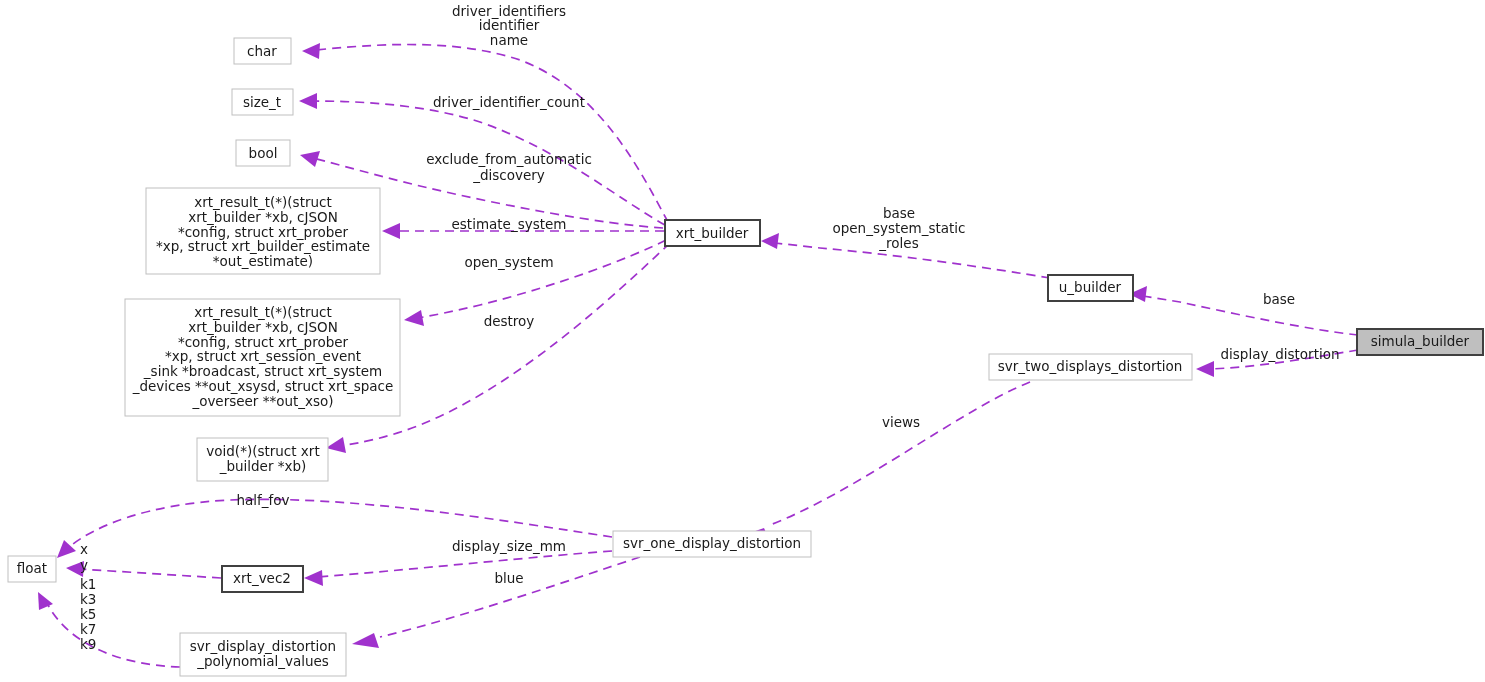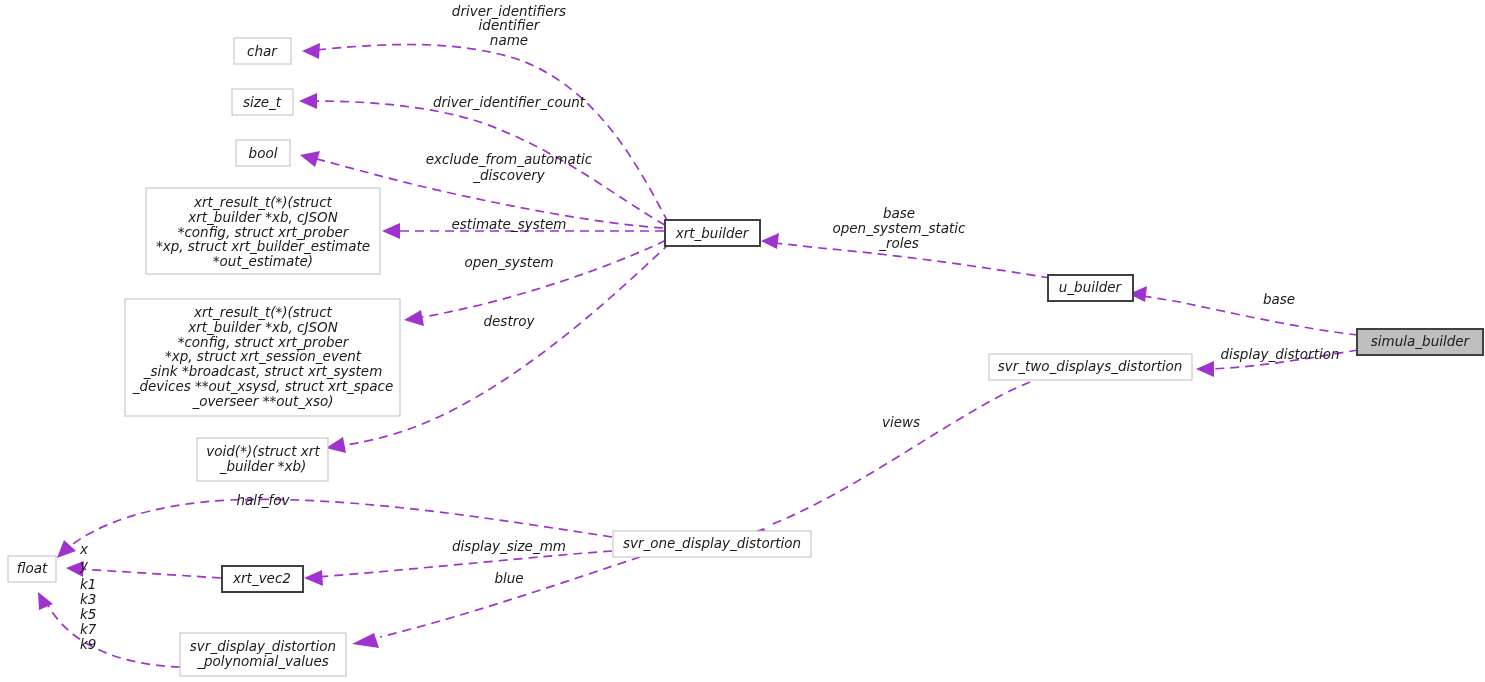--- a/index.html
+++ b/index.html
@@ -7,21 +7,20 @@
     padding: 0;
     background: #ffffff;
   }
   #diagram-root {
     position: relative;
     width: 1485px;
     height: 682px;
     background: #ffffff;
     font-family: "DejaVu Sans", "Liberation Sans", sans-serif;
     overflow: hidden;
-    font-style: italic;
   }
   svg.canvas {
     position: absolute;
     top: 0;
     left: 0;
     width: 1485px;
     height: 682px;
   }
   .node-box {
     fill: #ffffff;

